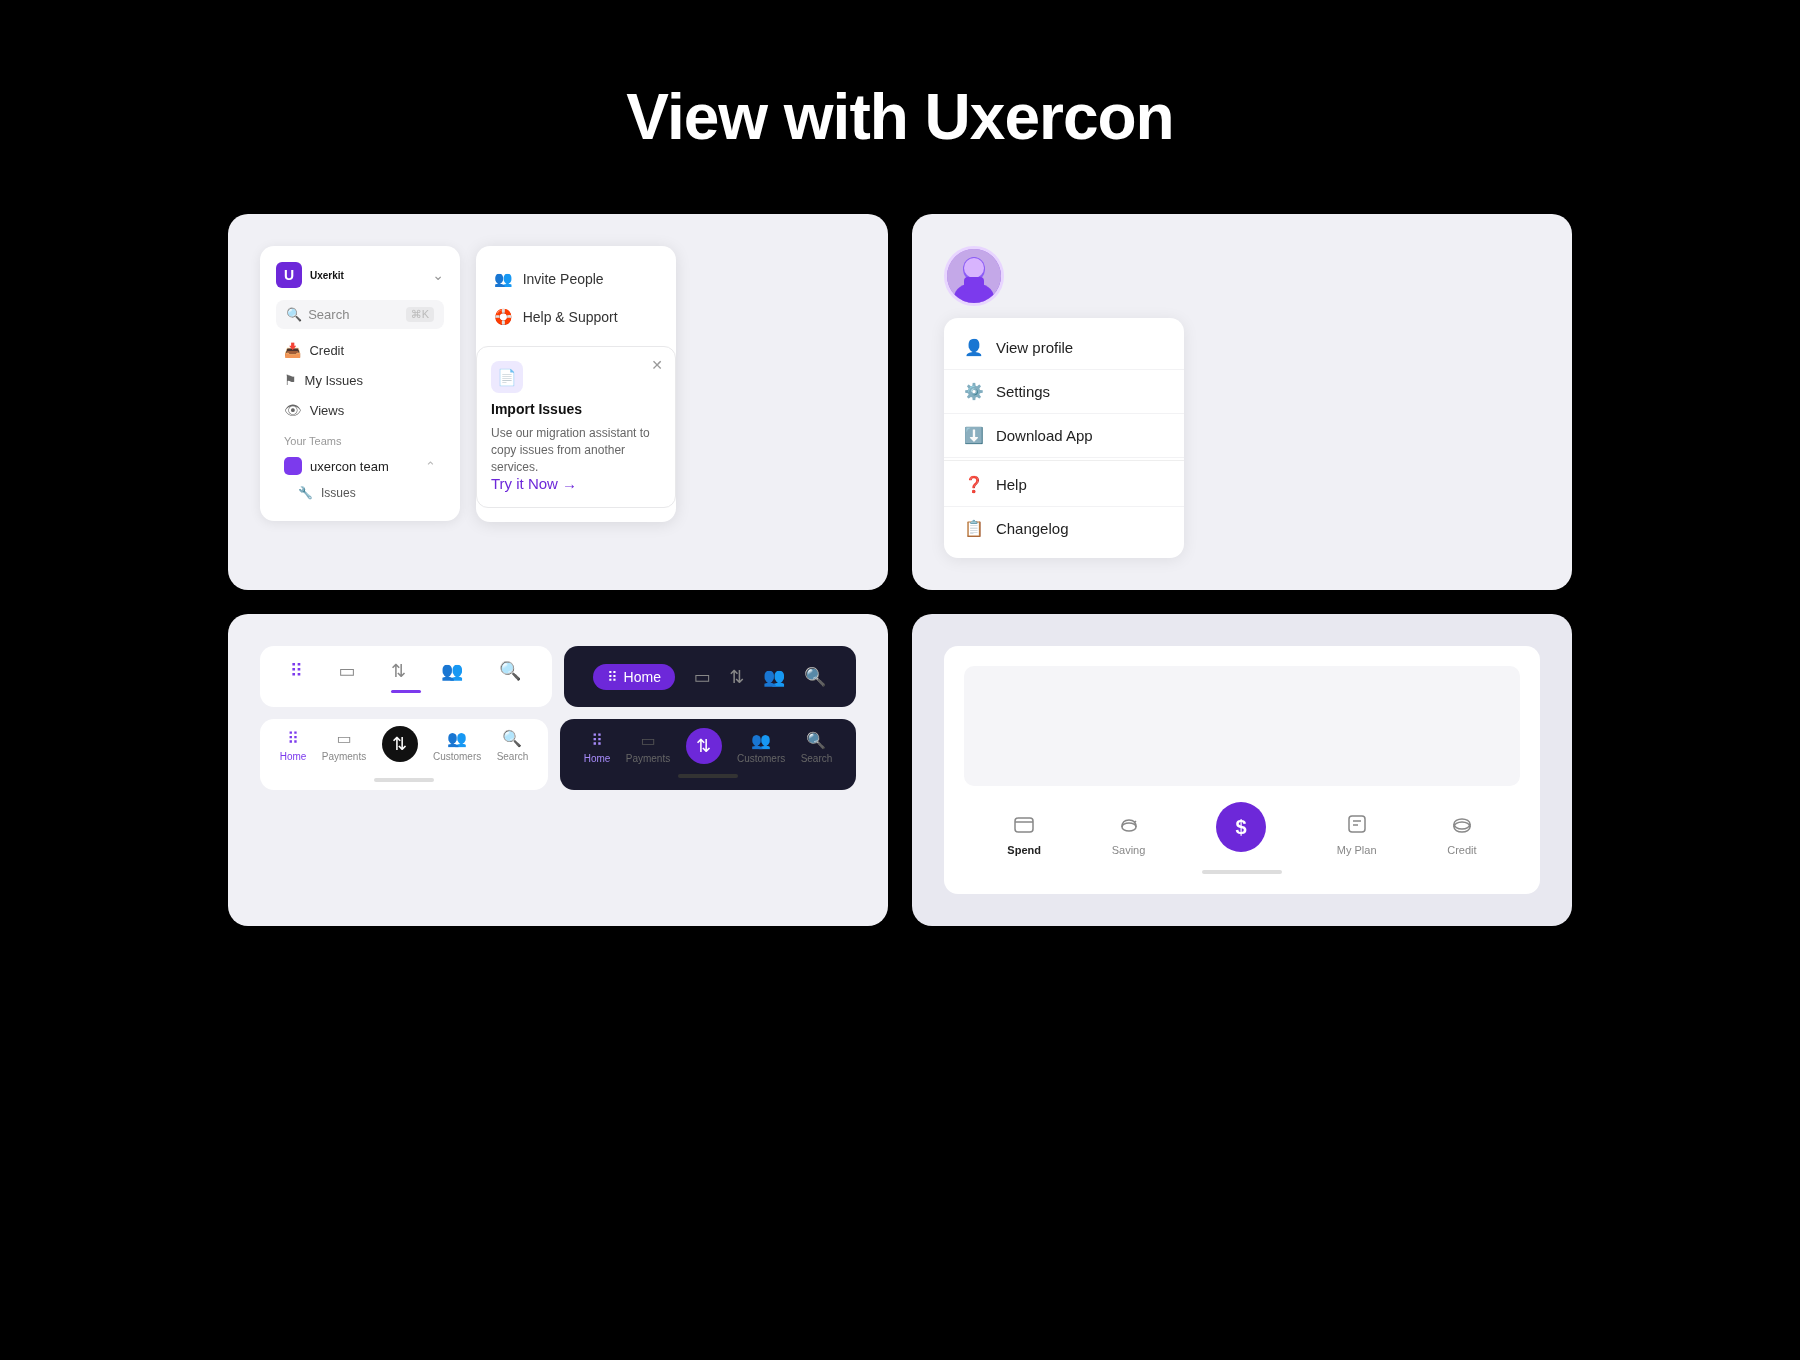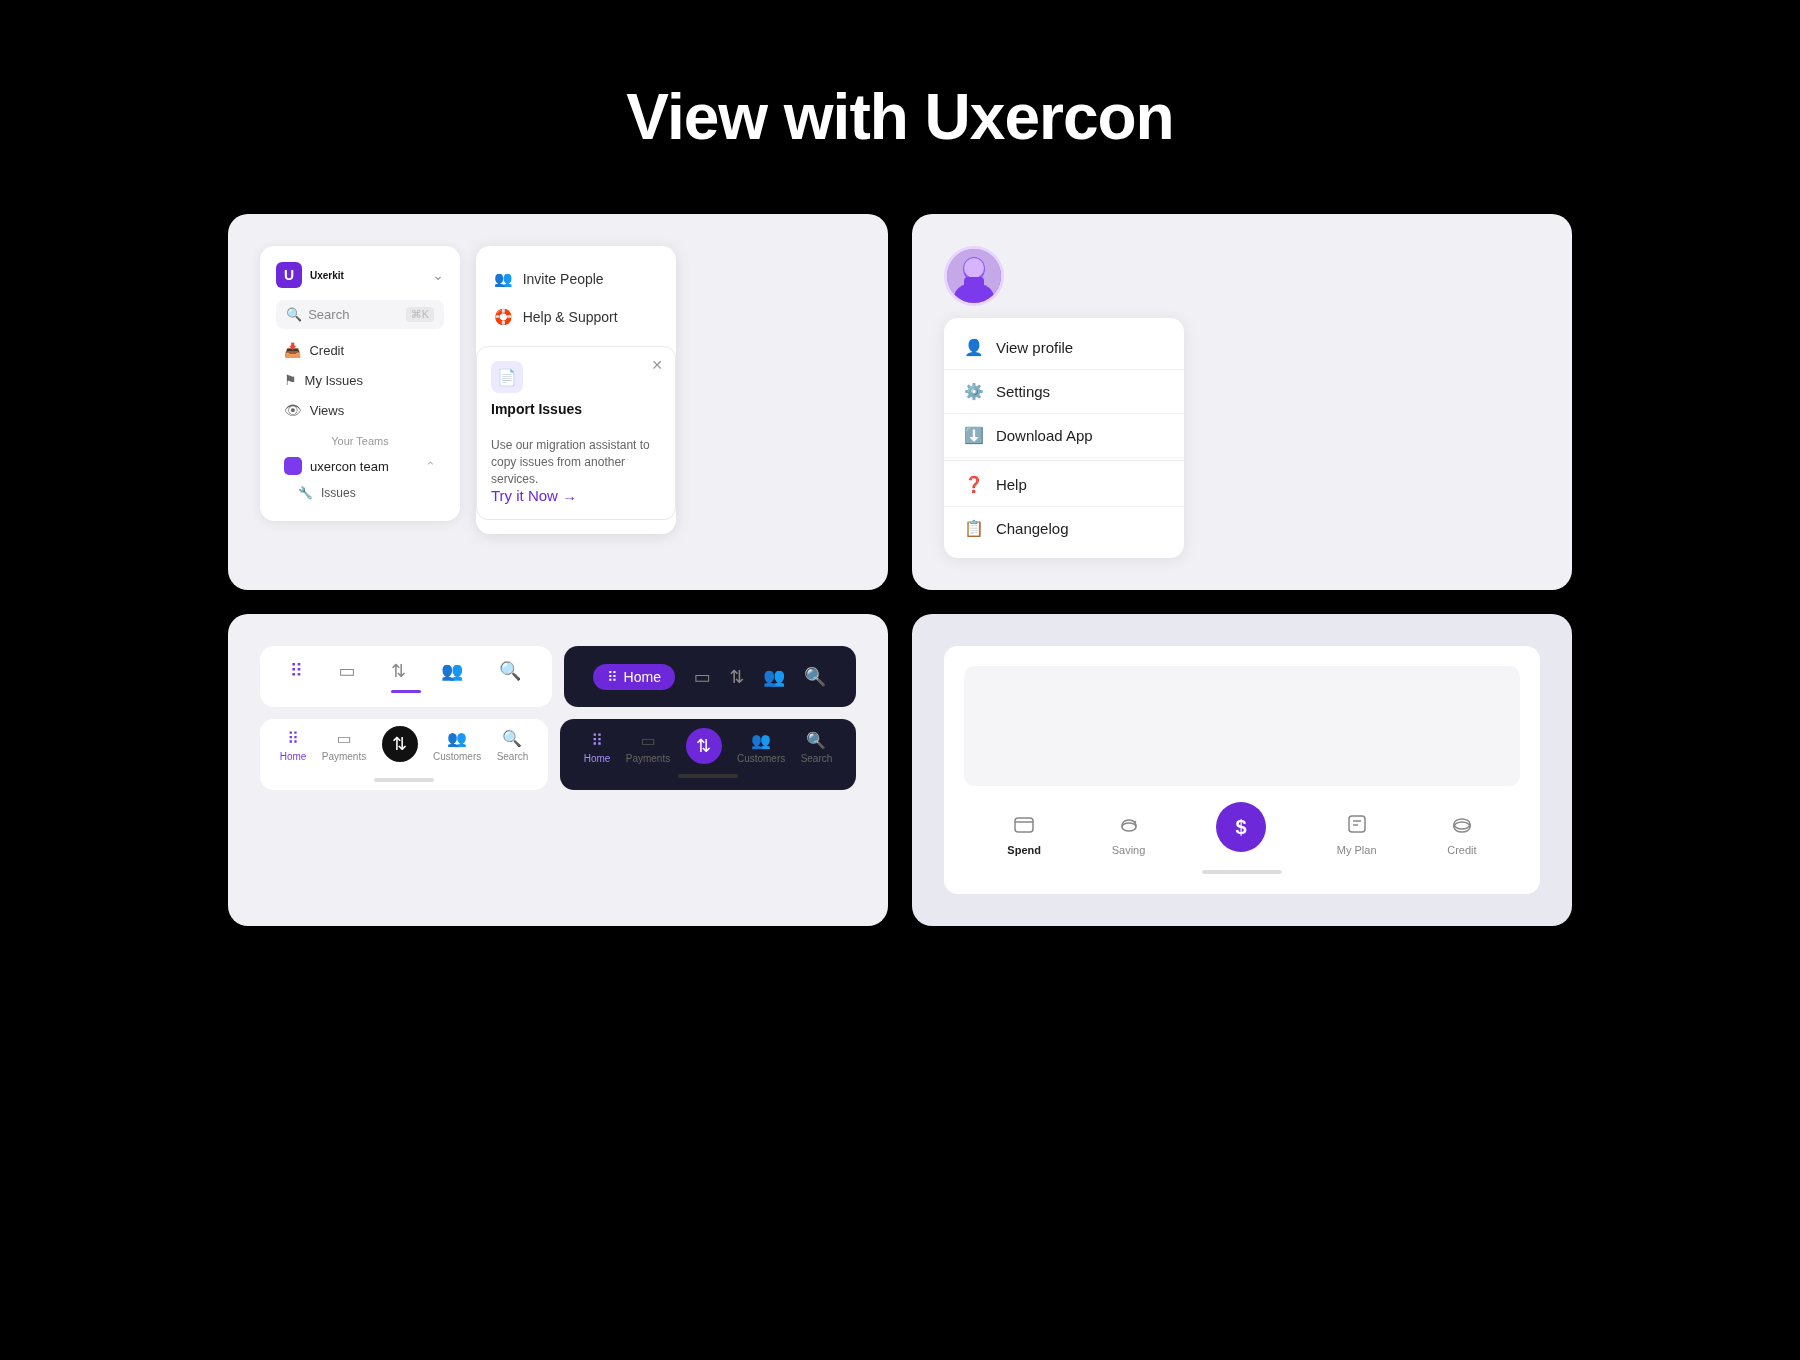--- a/index.html
+++ b/index.html
@@ -132,21 +132,20 @@
     .sidebar-nav-icon {
       color: #666;
       font-size: 14px;
     }
 
     .sidebar-section-title {
       font-size: 11px;
       color: #999;
       margin: 10px 8px 4px;
       font-weight: 500;
-      text-align: center;
     }
 
     .sidebar-team-item {
       display: flex;
       align-items: center;
       justify-content: space-between;
       padding: 6px 8px;
       border-radius: 7px;
       cursor: pointer;
     }
@@ -228,21 +227,21 @@
       display: flex;
       align-items: center;
       justify-content: center;
       margin-bottom: 8px;
     }
 
     .import-popup-title {
       font-size: 14px;
       font-weight: 600;
       color: #111;
-      margin-bottom: 20px;
+      margin-bottom: 8px;
     }
 
     .import-popup-desc {
       font-size: 12px;
       color: #666;
       line-height: 1.4;
     }
 
     .import-popup-link {
       color: #6d28d9;

